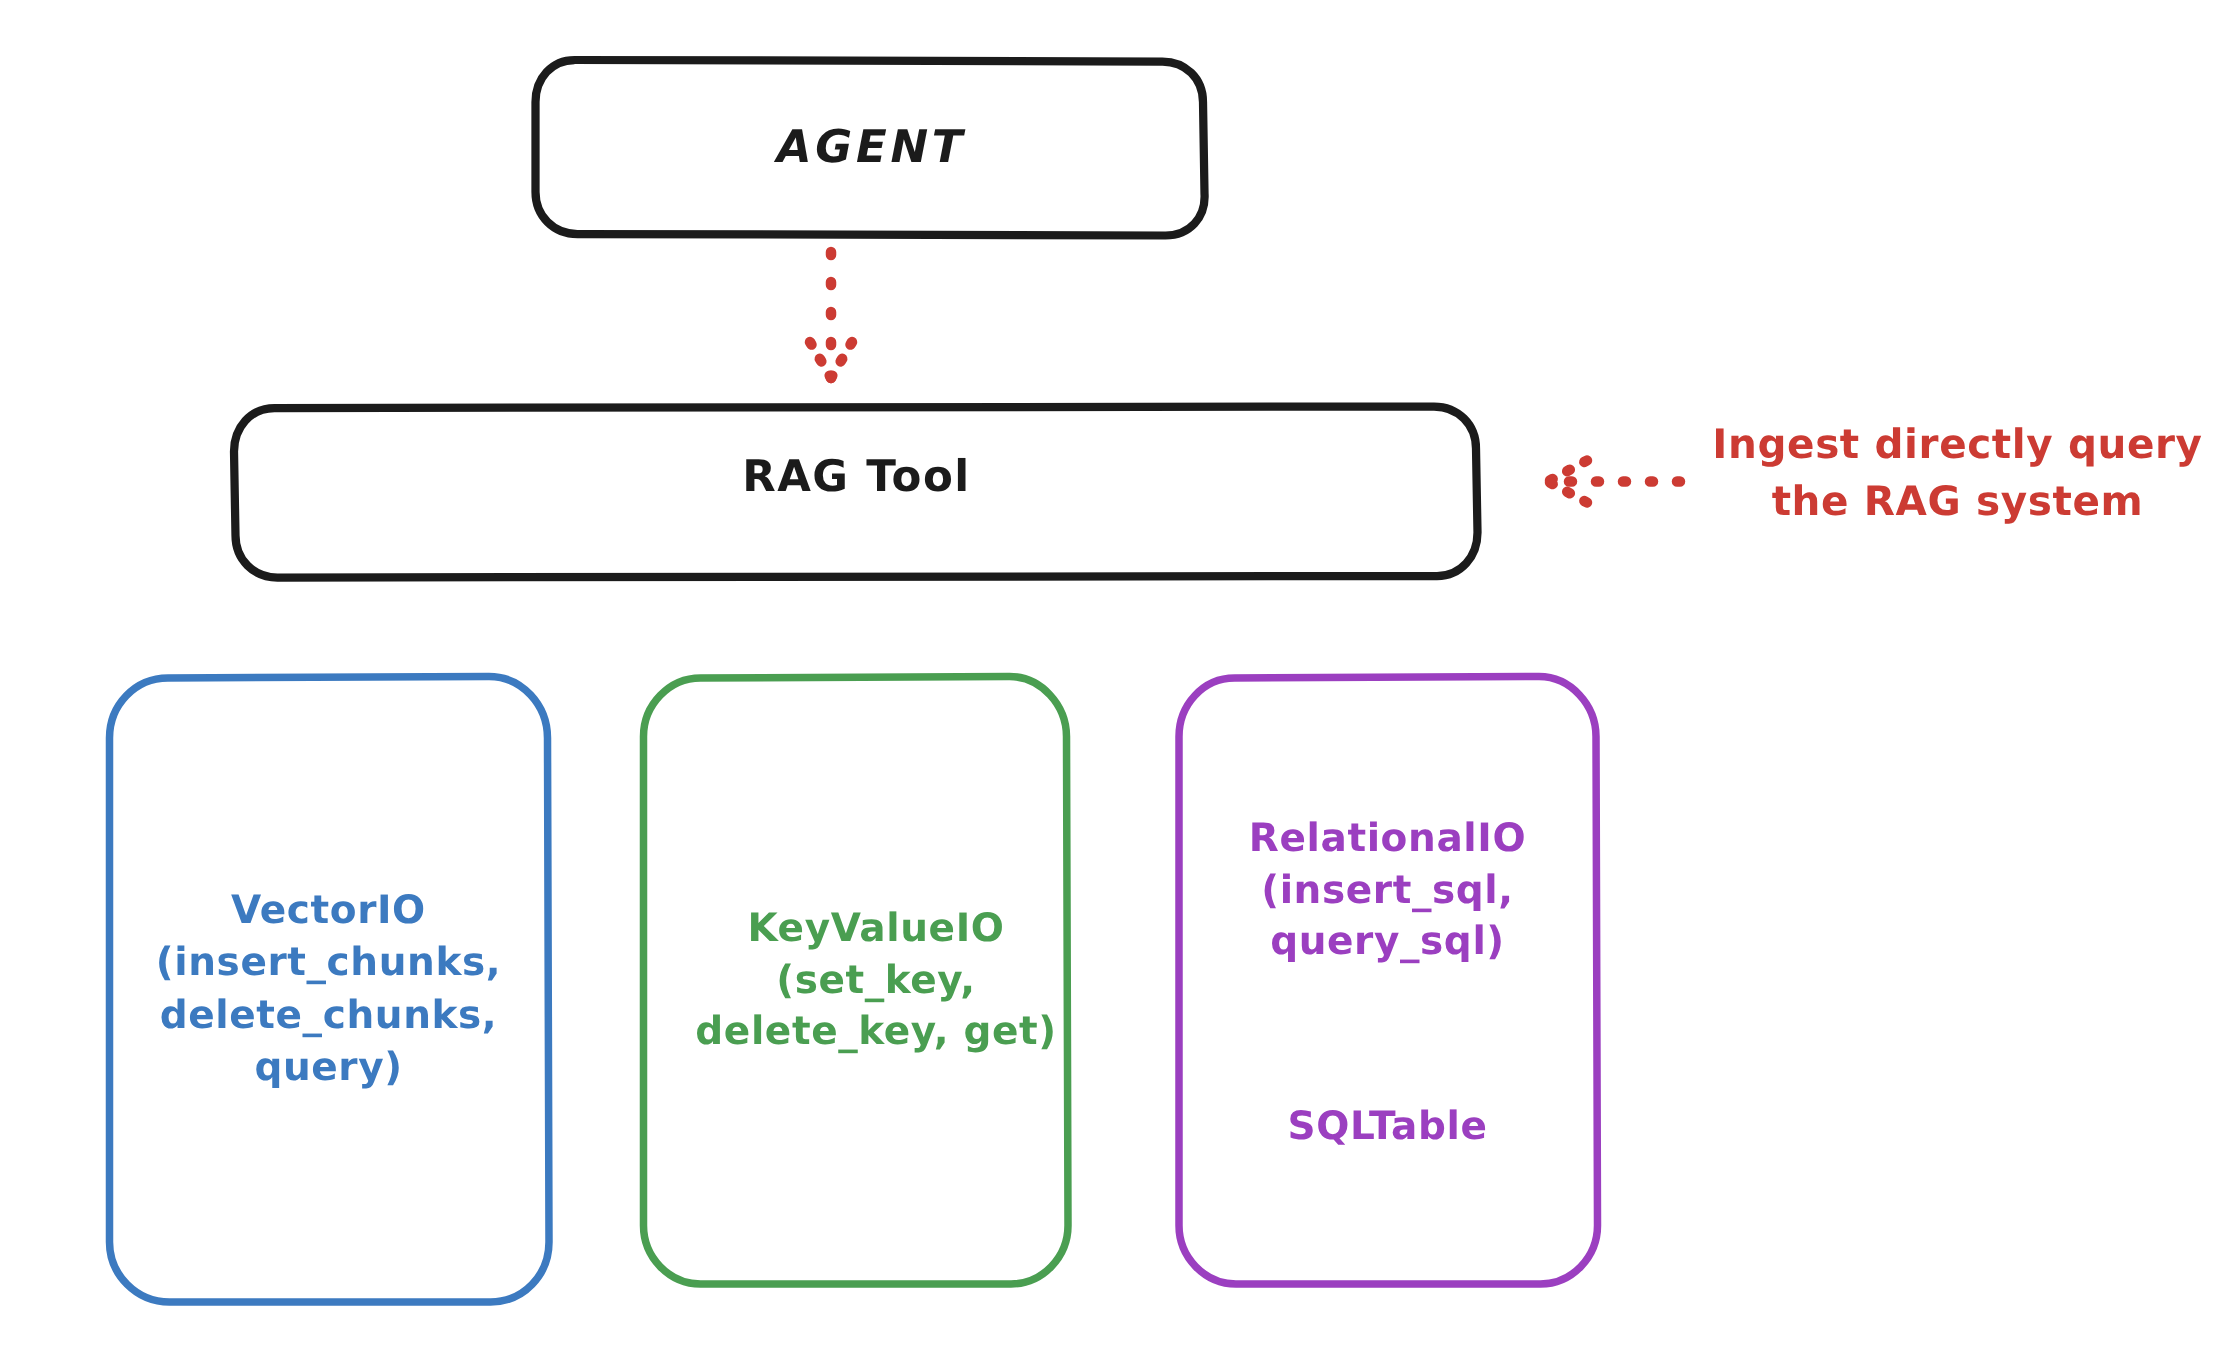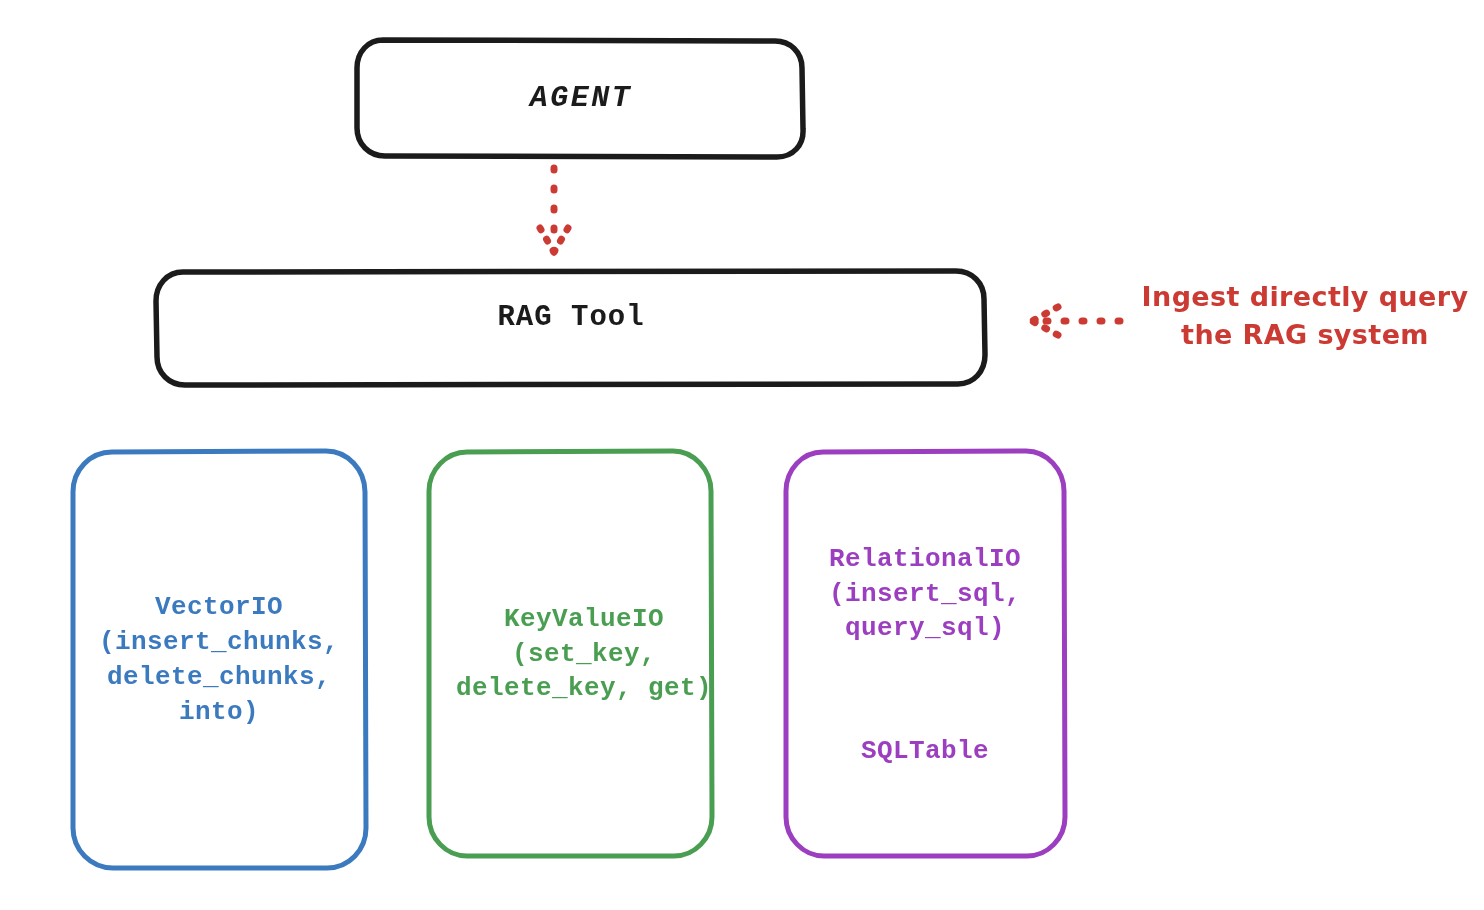--- a/index.html
+++ b/index.html
@@ -25,21 +25,20 @@
   .node {
     position: absolute;
     box-sizing: border-box;
     display: flex;
     flex-direction: column;
     align-items: center;
     justify-content: center;
     text-align: center;
     background: transparent;
     z-index: 3;
-    font-family: Liberation Mono, monospace;
   }
 
   .node-label {
     white-space: pre-line;
     line-height: 1.30;
     letter-spacing: 0.5px;
   }
 
   
   #agent-node {
@@ -198,21 +197,21 @@
 </div>
 
 <div class="node" id="ragtool-node">
   <div class="node-label">RAG Tool</div>
 </div>
 
 <div class="node provider" id="vector-node">
   <div class="node-label">VectorIO
 (insert_chunks,
 delete_chunks,
-into)</div>
+query)</div>
 </div>
 
 <div class="node provider" id="keyvalue-node">
   <div class="node-label">KeyValueIO
 (set_key,
 delete_key, get)</div>
 </div>
 
 <div class="node provider" id="relational-node">
   <div class="node-label">RelationalIO

